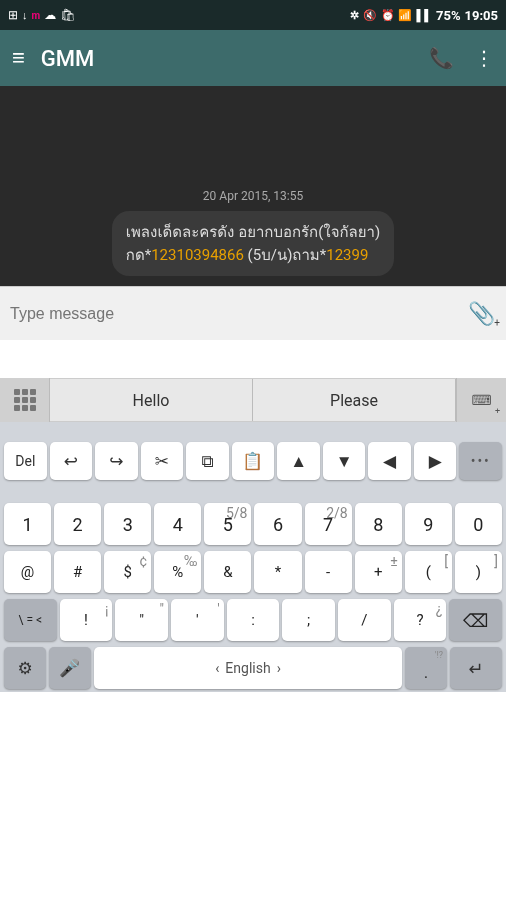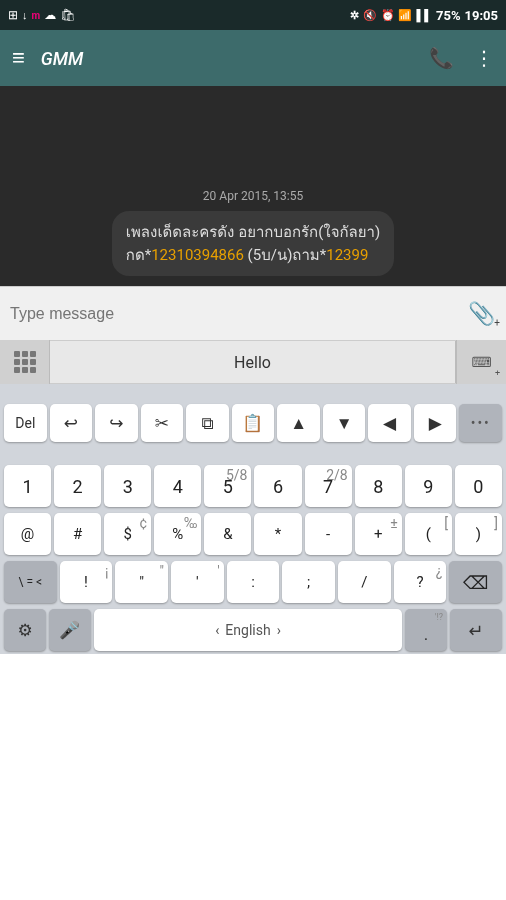--- a/index.html
+++ b/index.html
@@ -36,23 +36,22 @@
       color: #fff;
     }
     .toolbar-menu {
       font-size: 22px;
       margin-right: 16px;
       cursor: pointer;
       line-height: 1;
     }
     .toolbar-title {
       flex: 1;
-      font-size: 18px;
+      font-size: 22px;
       font-weight: 500;
-      font-style: italic;
     }
     .toolbar-actions {
       display: flex;
       align-items: center;
       gap: 20px;
     }
     .toolbar-icon {
       font-size: 20px;
       cursor: pointer;
     }
@@ -124,20 +123,21 @@
     }
 
     
     .suggestions-bar {
       height: 44px;
       background: #e8e8e8;
       border-top: 1px solid #ccc;
       border-bottom: 1px solid #ccc;
       display: flex;
       align-items: center;
+      margin-top: 38px;
     }
     .suggestions-grid {
       width: 50px;
       height: 44px;
       background: #d0d0d0;
       display: flex;
       align-items: center;
       justify-content: center;
       border-right: 1px solid #bbb;
     }
@@ -402,20 +402,21 @@
         <div class="grid-dot"></div>
       <div class="grid-dot"></div>
         <div class="grid-dot"></div>
         <div class="grid-dot"></div>
       <div class="grid-dot"></div>
         <div class="grid-dot"></div>
         <div class="grid-dot"></div>
     </div>
   </div>
   <div class="suggestion-item">Hello</div>
+  <div class="suggestion-item">Please</div>
   <div class="suggestions-keyboard">
     <span class="keyboard-icon-small">⌨</span>
     <span class="kbd-plus">+</span>
   </div>
 </div>
 
 <div class="keyboard">
 
   <div class="key-toolbar">
     <div class="key-tool dark" style="font-size:14px;">Del</div>

